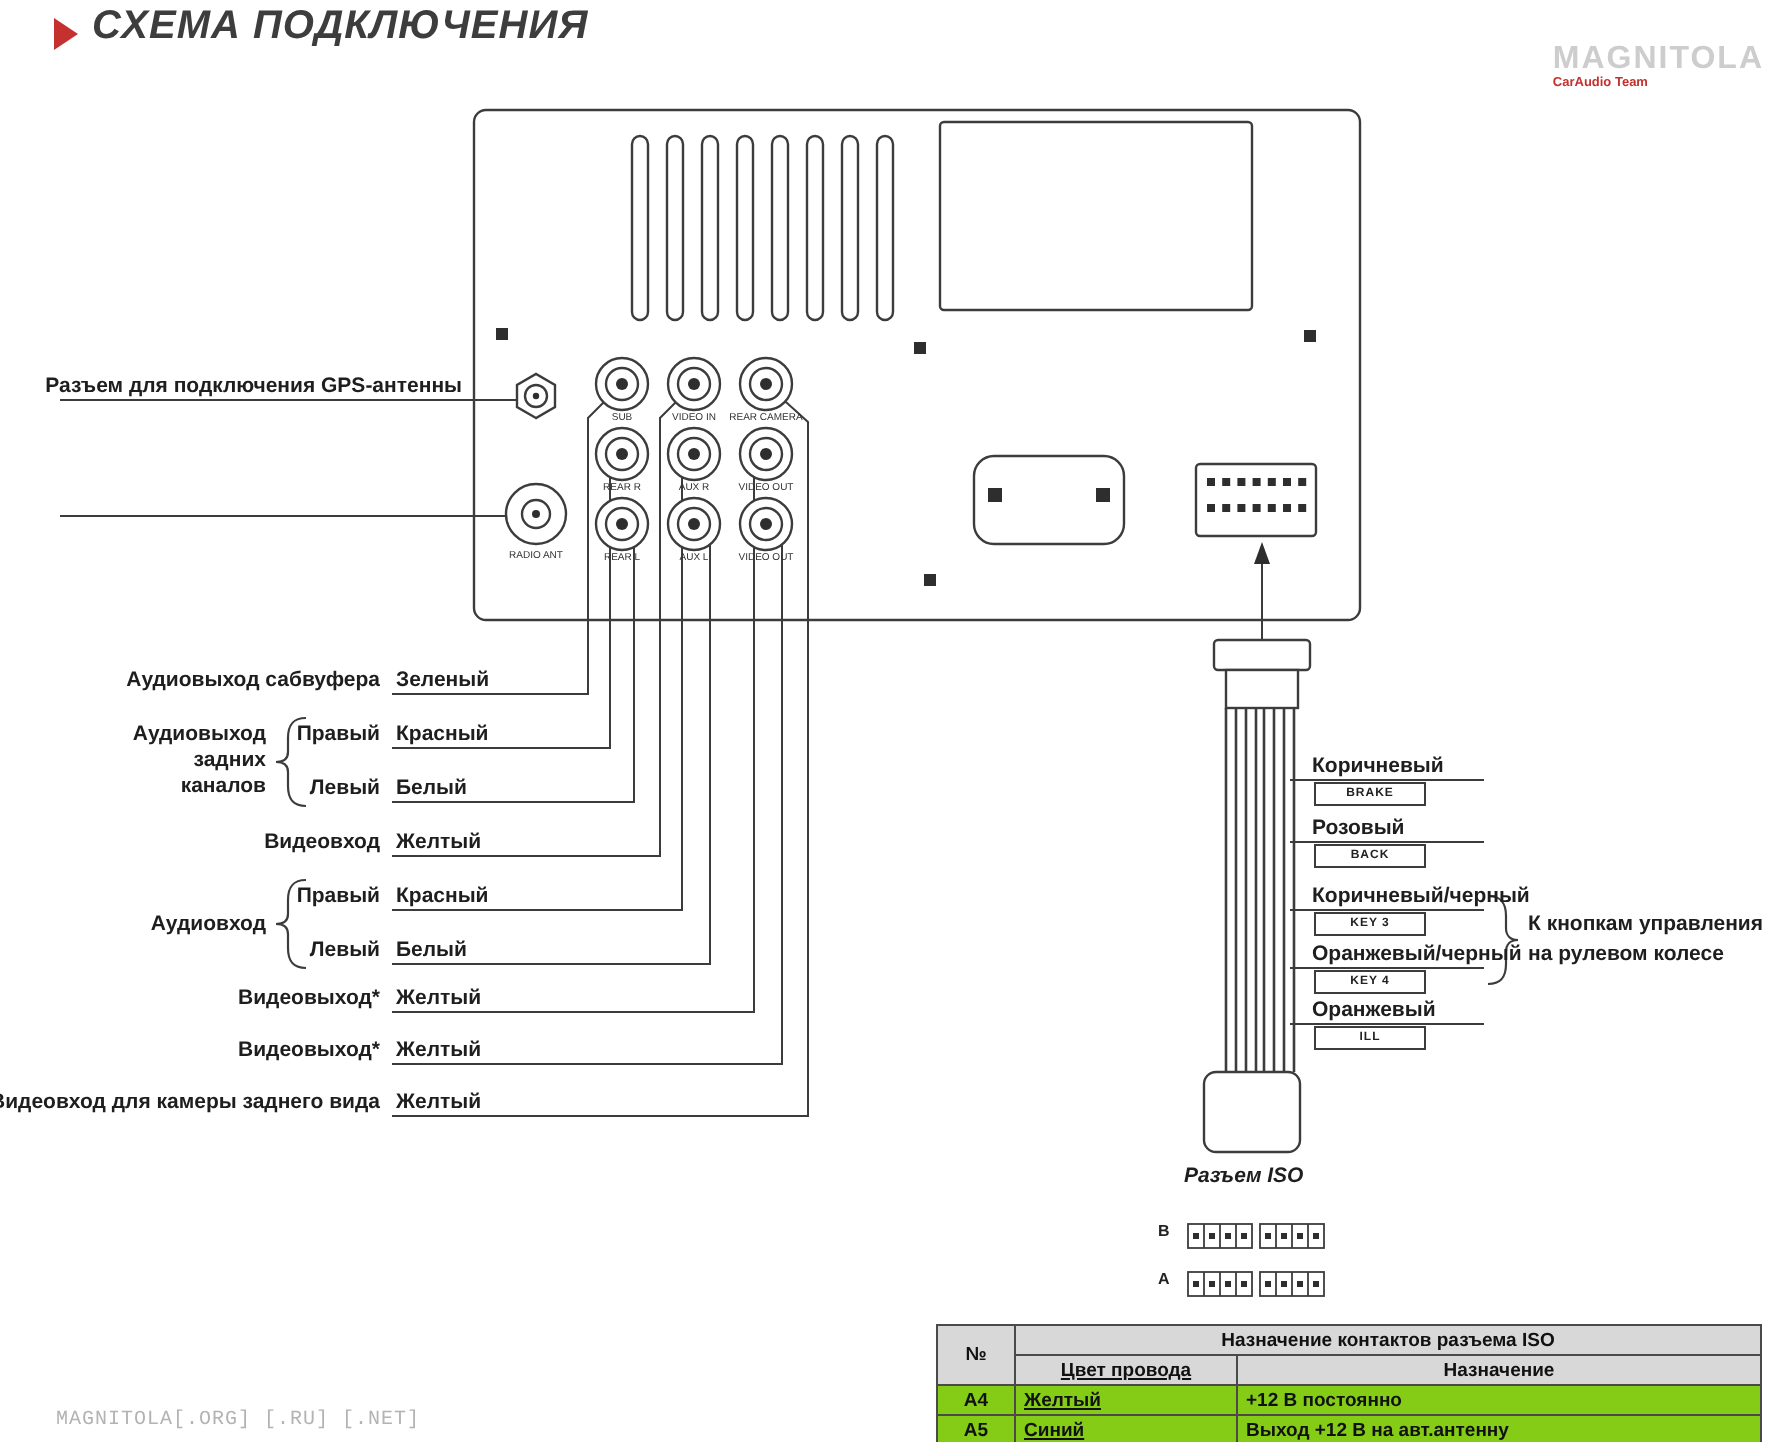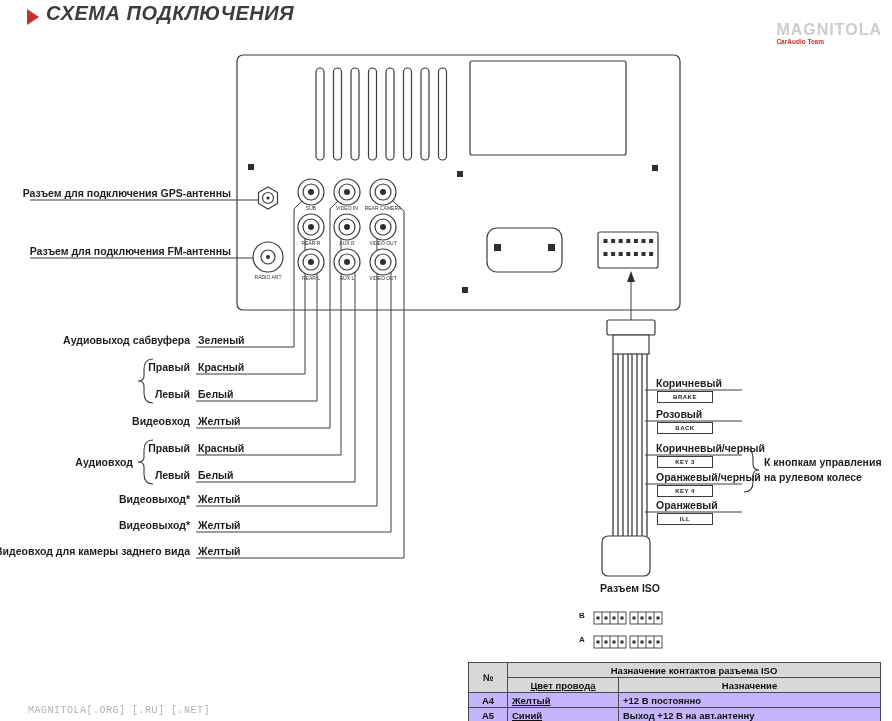--- a/index.html
+++ b/index.html
@@ -16,28 +16,28 @@
   .logo-brand{font-size:16px;font-weight:bold;letter-spacing:1px;color:#cdcdcd;}
   .logo-tag{font-size:6.5px;font-weight:bold;color:#c4312e;margin-top:1px;}
   
   .lbl{position:absolute;font-size:10.5px;font-weight:bold;line-height:13px;white-space:nowrap;color:#1e1e1e;}
   .lbl-r{text-align:right;}
   .grp{line-height:13px;}
   .grp span{display:block;}
   .tag-box{position:absolute;width:54px;height:10px;border:1px solid #3c3c3c;background:#fff;
            font-size:6px;font-weight:bold;line-height:10px;text-align:center;letter-spacing:.5px;color:#222;}
   .pin-lbl{position:absolute;font-size:8px;font-weight:bold;color:#222;}
-  .iso-caption{position:absolute;left:592px;top:582px;width:68px;text-align:right;
-               font-size:10.5px;font-weight:bold;}
+  .iso-caption{position:absolute;left:592px;top:582px;width:68px;text-align:left;
+               font-size:10.5px;font-weight:bold;font-style:italic;}
   
   .iso-table{position:absolute;left:468px;top:662px;width:413px;border-collapse:collapse;
              font-size:9.5px;color:#111;}
   .iso-table th,.iso-table td{border:1px solid #4a4a4a;padding:1px 4px;height:12px;}
   .iso-table th{background:#d8d8d8;font-weight:bold;text-align:center;}
-  .iso-table td{font-weight:bold;text-align:left;background:#c4b5fd;}
+  .iso-table td{font-weight:bold;text-align:left;background:#84cc16;}
   .iso-table td.cno{text-align:center;width:30px;}
   .iso-table .ccolor{width:102px;text-decoration:underline;}
   .watermark{position:absolute;left:4px;top:705px;font-family:"Liberation Mono",monospace;
              font-size:10px;color:#b3b3b3;letter-spacing:.5px;padding-left:24px;}
   .svg-lbl text{fill:#333;font-family:"Liberation Sans",sans-serif;font-size:5px;text-anchor:middle;}
 </style>
 </head>
 <body>
 
 <div class="page">
@@ -253,25 +253,29 @@
 
   <span class="title-tri"></span>
   <h1 class="page-title">СХЕМА ПОДКЛЮЧЕНИЯ</h1>
 
   <div class="logo">
     <div class="logo-brand">MAGNITOLA</div>
     <div class="logo-tag">CarAudio Team</div>
   </div>
 
   <div class="lbl lbl-r" style="right:661px;top:187px">Разъем для подключения GPS-антенны</div>
-  <div class="lbl lbl-r" style="right:661px;top:245px">Разъем для подключения FM-антенны</div>
 
   <div class="lbl lbl-r" style="right:702px;top:334px">Аудиовыход сабвуфера</div>
   <div class="lbl" style="left:198px;top:334px">Зеленый</div>
 
+  <div class="lbl lbl-r grp" style="right:759px;top:361px">
+    <span>Аудиовыход</span>
+    <span>задних</span>
+    <span>каналов</span>
+  </div>
   <div class="lbl lbl-r" style="right:702px;top:361px">Правый</div>
   <div class="lbl" style="left:198px;top:361px">Красный</div>
   <div class="lbl lbl-r" style="right:702px;top:388px">Левый</div>
   <div class="lbl" style="left:198px;top:388px">Белый</div>
 
   <div class="lbl lbl-r" style="right:702px;top:415px">Видеовход</div>
   <div class="lbl" style="left:198px;top:415px">Желтый</div>
 
   <div class="lbl lbl-r" style="right:759px;top:456px">Аудиовход</div>
   <div class="lbl lbl-r" style="right:702px;top:442px">Правый</div>

